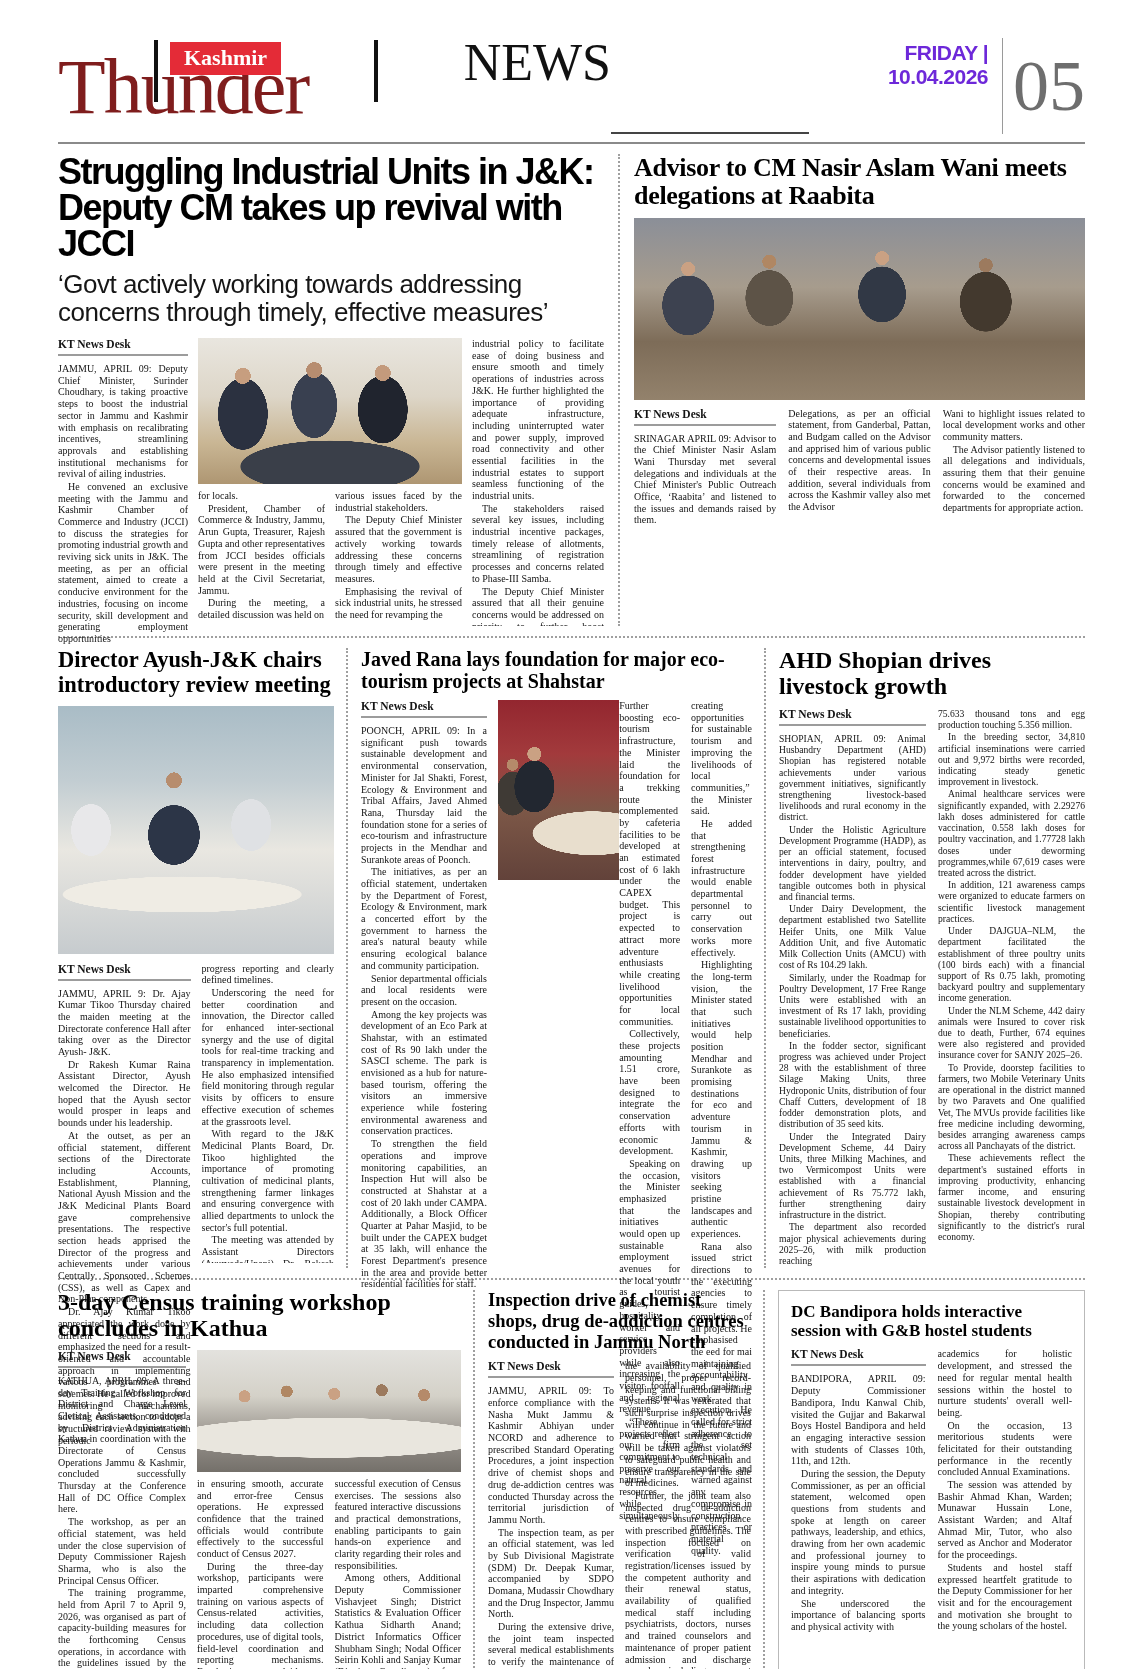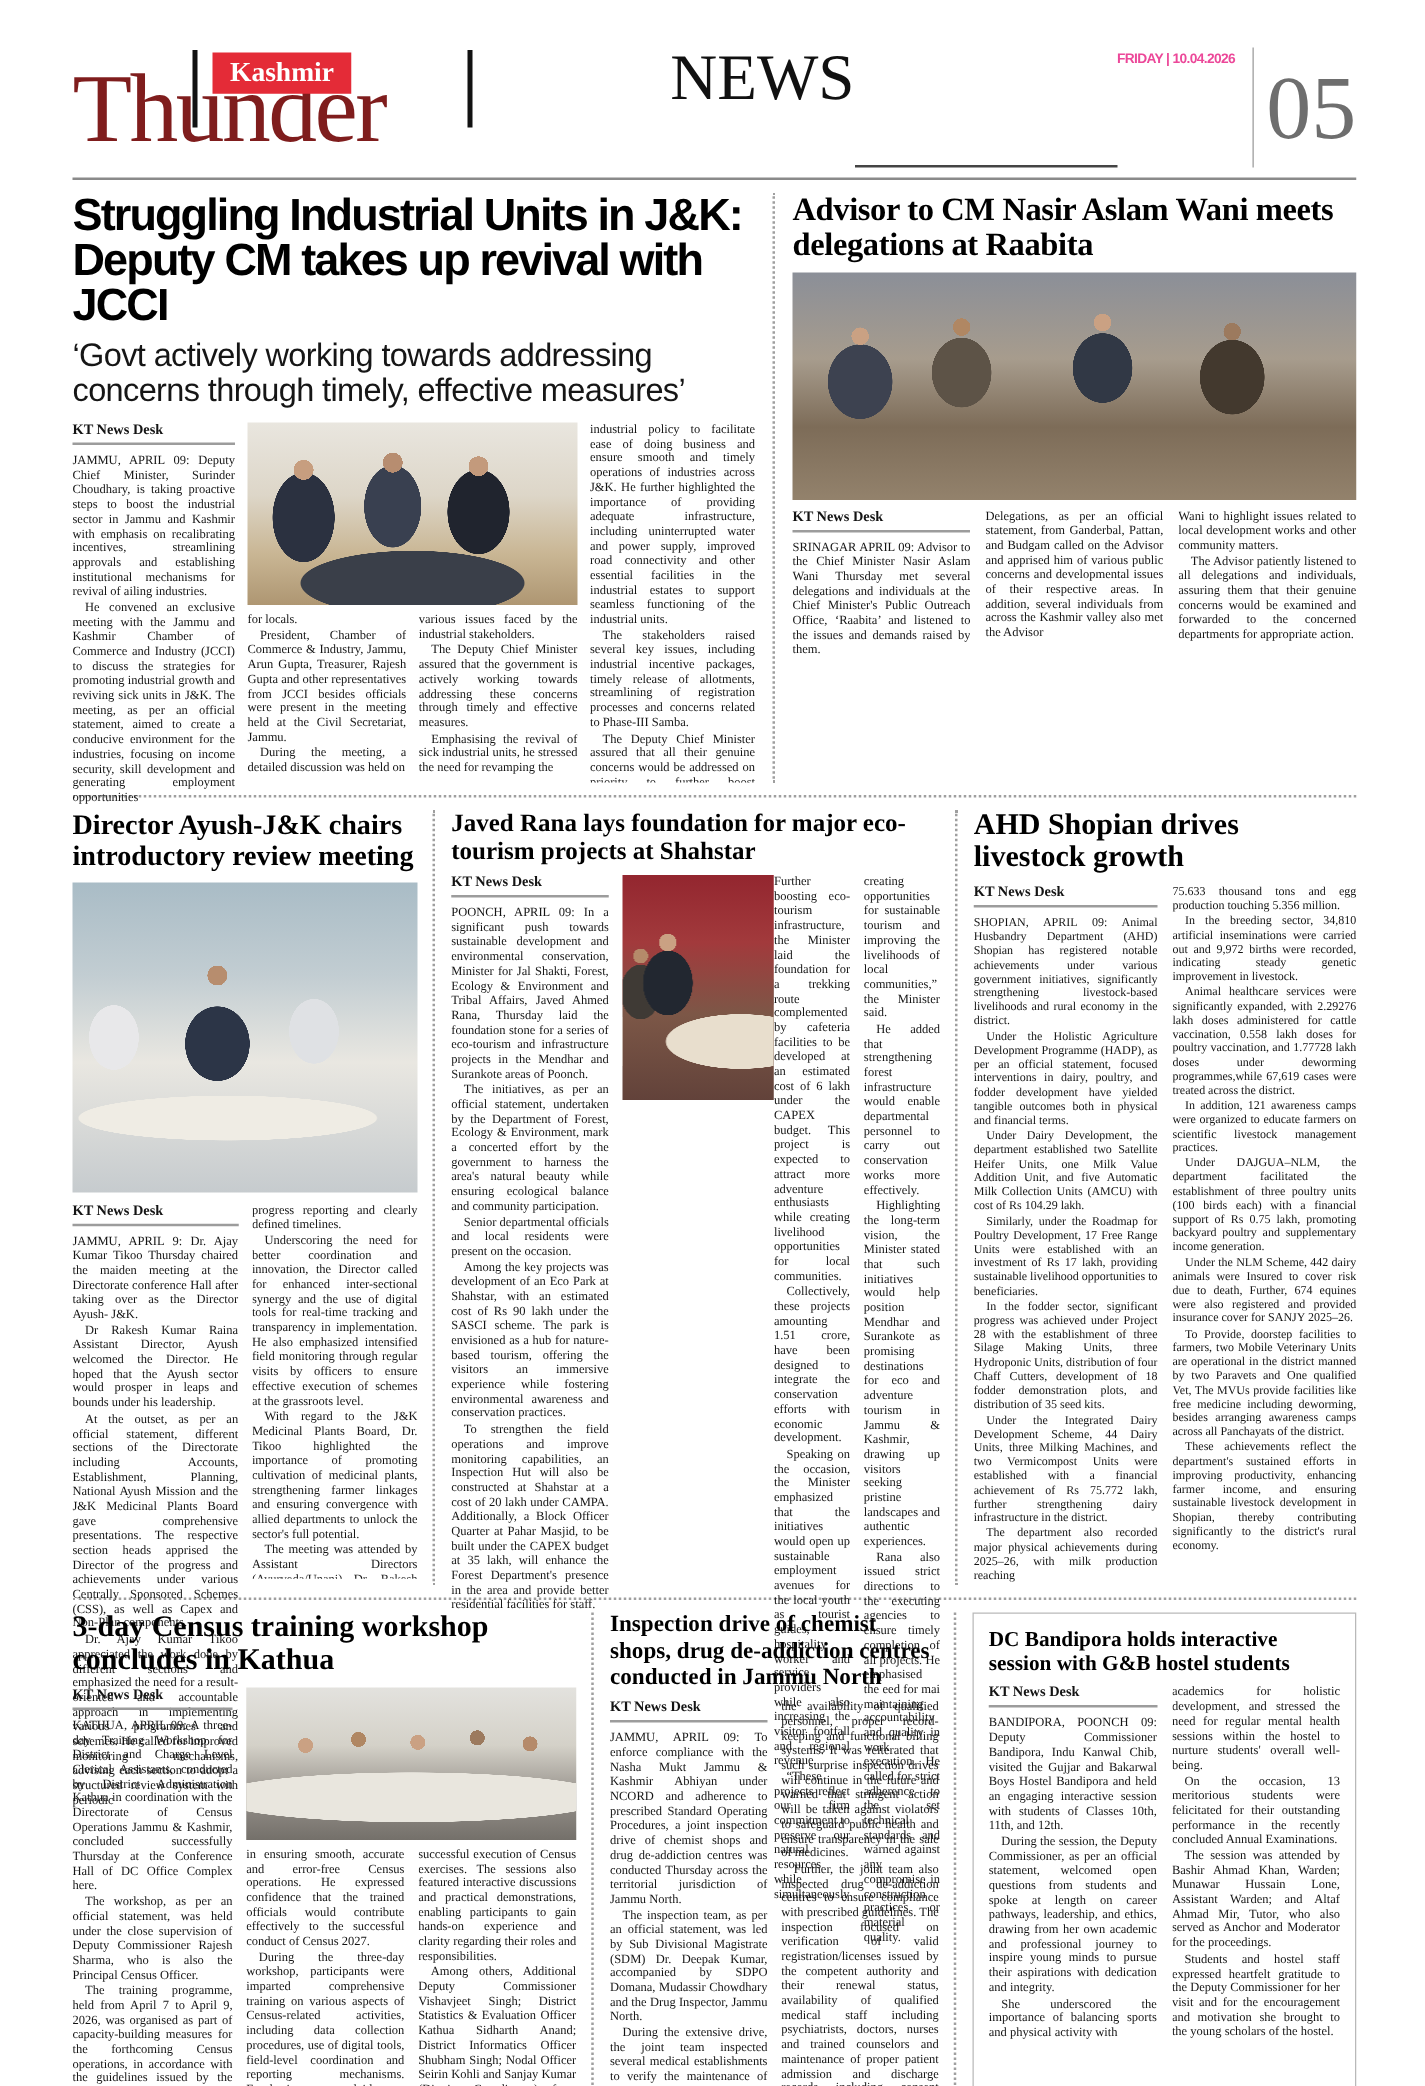--- a/index.html
+++ b/index.html
@@ -15,21 +15,21 @@
   .masthead { display:flex; justify-content:space-between; align-items:flex-end; height:108px; }
   .brand { position:relative; height:100px; width:420px; }
   .brand-word { font-family:"Liberation Serif", serif; font-size:78px; line-height:1; letter-spacing:-2px; color:#7f1d1d; position:absolute; left:0; top:14px; }
   .brand-bar { position:absolute; width:4px; background:#111; height:62px; top:6px; }
   .bar-l { left:96px; } .bar-r { left:316px; }
   .kashmir-box { position:absolute; left:112px; top:8px; padding:3px 14px 4px; color:#fff; font-weight:bold; font-size:22px; font-family:"Liberation Serif", serif; }
   .mast-right { display:flex; align-items:stretch; height:96px; }
   .news-block { text-align:right; padding-right:14px; display:flex; flex-direction:row; justify-content:flex-end; }
   .news-title { font-family:"Liberation Serif", serif; font-size:52px; line-height:0.95; color:#111; }
   .news-rule { border-top:2px solid #444; margin-top:4px; width:210px; align-self:flex-end; }
-  .date-line { font-family:"Liberation Sans", sans-serif; font-weight:bold; font-size:11px; letter-spacing:-0.5px; color:#ec4899; padding-top:3px; }
+  .date-line { font-family:"Liberation Sans", sans-serif; font-weight:bold; font-size:21px; letter-spacing:-0.5px; color:#6d28d9; padding-top:3px; }
   .pagenum-sep { width:1px; background:#9a9a9a; }
   .page-number { font-family:"Liberation Serif", serif; font-size:72px; line-height:0.9; color:#6e6e6e; padding-left:10px; align-self:center; }
   .mast-rule { border-top:2px solid #8a8a8a; margin:8px 0 10px; }
 
   
   .byline { font-weight:bold; font-size:11.5px; padding-bottom:4px; border-bottom:2px solid #9c9c9c; margin-bottom:7px; }
   .body-col p { font-size:10px; line-height:1.17; text-align:justify; }
   .body-col p + p { text-indent:10px; margin-top:1px; }
   .body-col { overflow:hidden; }
   h1,h2 { color:#000; }
@@ -356,21 +356,21 @@
       </div>
     </article>
 
     <div class="bandipora-wrap">
       <article class="bandipora">
         <h2>DC Bandipora holds interactive session with G&amp;B hostel students</h2>
         <div class="bandipora-cols">
           <div class="acol">
             <div class="byline">KT News Desk</div>
             <div class="body-col">
-                <p>BANDIPORA, POONCH 09: Deputy Commissioner Bandipora, Indu Kanwal Chib, visited the Gujjar and Bakarwal Boys Hostel Bandipora and held an engaging interactive session with students of Classes 10th, 11th, and 12th.</p>
+                <p>BANDIPORA, APRIL 09: Deputy Commissioner Bandipora, Indu Kanwal Chib, visited the Gujjar and Bakarwal Boys Hostel Bandipora and held an engaging interactive session with students of Classes 10th, 11th, and 12th.</p>
                 <p>During the session, the Deputy Commissioner, as per an official statement, welcomed open questions from students and spoke at length on career pathways, leadership, and ethics, drawing from her own academic and professional journey to inspire young minds to pursue their aspirations with dedication and integrity.</p>
                 <p>She underscored the importance of balancing sports and physical activity with</p>
               </div>
           </div>
           <div class="acol body-col">
               <p>academics for holistic development, and stressed the need for regular mental health sessions within the hostel to nurture students' overall well-being.</p>
               <p>On the occasion, 13 meritorious students were felicitated for their outstanding performance in the recently concluded Annual Examinations.</p>
               <p>The session was attended by Bashir Ahmad Khan, Warden; Munawar Hussain Lone, Assistant Warden; and Altaf Ahmad Mir, Tutor, who also served as Anchor and Moderator for the proceedings.</p>
               <p>Students and hostel staff expressed heartfelt gratitude to the Deputy Commissioner for her visit and for the encouragement and motivation she brought to the young scholars of the hostel.</p>
             </div>

